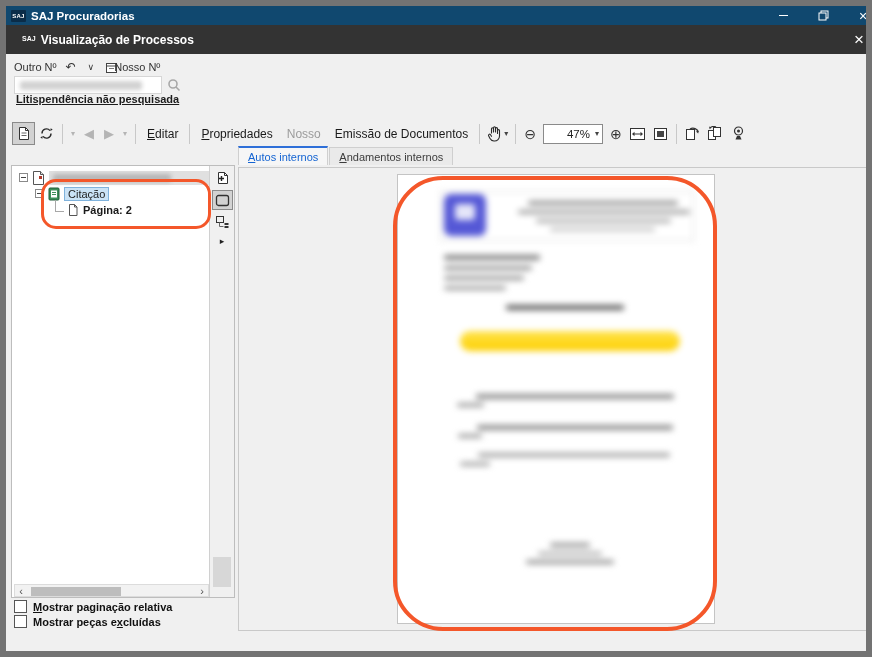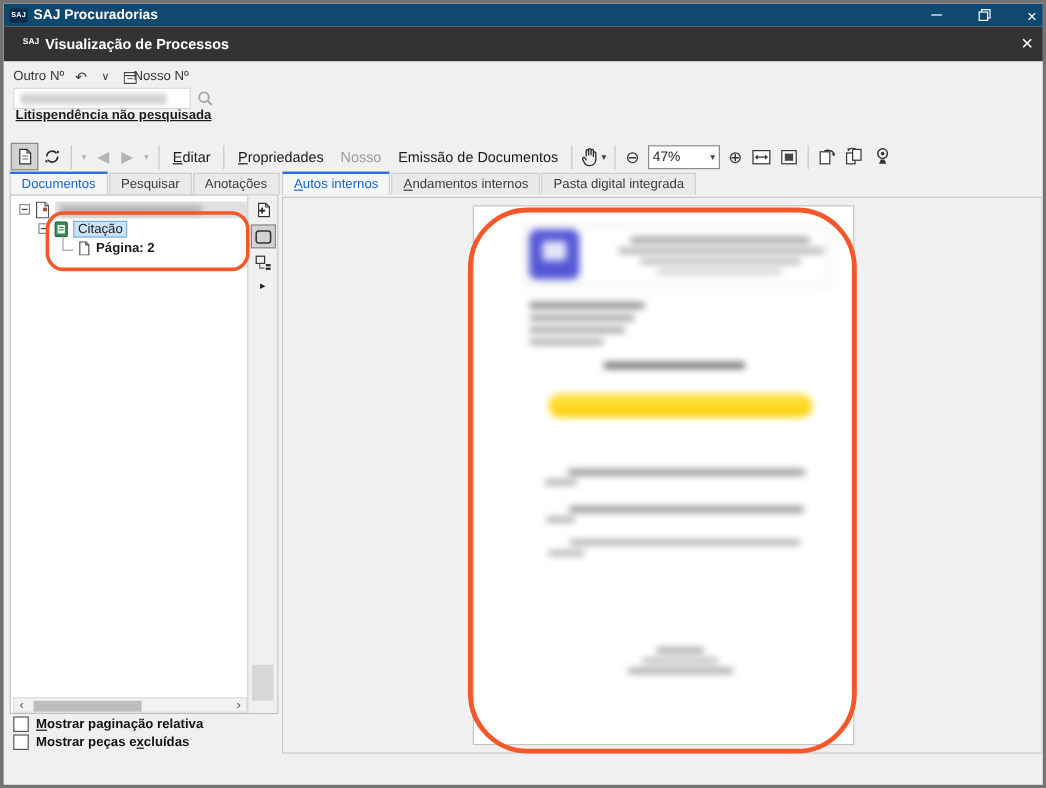--- a/index.html
+++ b/index.html
@@ -1,20 +1,20 @@
 <!DOCTYPE html>
 <html><head>
 <meta charset="utf-8">
 <style>
   * { margin:0; padding:0; box-sizing:border-box; }
   html,body { background:#c9c9c9; }
   body { font-family:"Liberation Sans", sans-serif; }
   .window{
     position:relative; width:872px; height:657px; overflow:hidden;
-    border:3px solid #737373; background:#f0f0f0;
+    border:6px solid #737373; background:#f0f0f0;
   }
   
   .titlebar{
     position:absolute; left:0; top:0; width:870px; height:19px;
     background:#10486f; display:flex; align-items:center; padding-left:5px;
   }
   .tb-logo{
     width:15px; height:12px; background:#0a2c48; color:#fff; font-size:6px;
     font-weight:bold; display:flex; align-items:center; justify-content:center;
     border-radius:1px; margin-right:5px; letter-spacing:.2px;
@@ -50,21 +50,21 @@
   .tsep{ width:1px; height:20px; background:#c8c8c8; margin:0 4px; }
   .navglyph{ color:#b4b4b4; font-size:13px; padding:0 5px; }
   .navglyph.sm{ font-size:8px; padding:0 4px; }
   .tlabel{ font-size:12px; color:#1a1a1a; padding:0 7px; white-space:nowrap; }
   .tlabel.dis{ color:#9b9b9b; }
   .zoomglyph{ font-size:14px; color:#333; padding:0 4px; }
   .zoombox{
     width:60px; height:20px; background:#fff; border:1px solid #8a8a8a;
     display:flex; align-items:center; font-size:11.5px; color:#222; padding:0 3px; margin:0 3px;
   }
-  .zoombox .zval{ flex:1; }
+  .zoombox .zval{ flex:1;margin-left:20px; }
   .zoombox .zarrow{ font-size:8px; color:#444; }
   .handwrap{ display:flex; align-items:center; padding:0 3px; }
   .handwrap .zarrow{ font-size:8px; color:#444; margin-left:3px; }
   
   .tabrow{ position:absolute; display:flex; align-items:flex-end; height:19px; }
   .tab{
     height:18px; display:flex; align-items:center; padding:0 9px; font-size:11px;
     color:#3c3c3c; background:#eaeaea; border:1px solid #cfcfcf; border-bottom:none; margin-right:1px;
   }
   .tab.active{
@@ -269,25 +269,20 @@
     </span>
     <span class="tbtn">
       <svg width="13" height="15" viewBox="0 0 13 15">
         <circle cx="6.5" cy="5" r="4" fill="none" stroke="#333" stroke-width="1.2"></circle>
         <circle cx="6.5" cy="5" r="1.5" fill="#333"></circle>
         <path d="M3.5 13.5 h6 l-1.5-3.5 h-3 z" fill="#333"></path>
       </svg>
     </span>
   </div>
 
-  <div class="tabrow ltabs">
-    <span class="tab active">Documentos</span>
-    <span class="tab">Pesquisar</span>
-    <span class="tab">Anotações</span>
-  </div>
 
   <div class="lpanel">
     <div class="treerow" style="left:7px; top:4px;">
       <span class="expander"></span>
       <span class="treeicon">
         <svg width="12" height="14" viewBox="0 0 12 14">
           <path d="M1.5 0.5 h7 l3 3 v10 h-10 z" fill="#fff" stroke="#555"></path>
           <path d="M8.5 0.5 v3 h3" fill="#e0e0e0" stroke="#555"></path>
           <rect x="7" y="5" width="3" height="3" fill="#b0392b"></rect>
         </svg>
@@ -351,21 +346,20 @@
       </span>
       <span class="hs-arrow">›</span>
     </div>
   </div>
 
   <div class="annot tree"></div>
 
   <div class="tabrow rtabs">
     <span class="tab active"><u>A</u>utos internos</span>
     <span class="tab"><u>A</u>ndamentos internos</span>
-    <span class="tab">Pasta digital integrada</span>
   </div>
 
   <div class="preview">
     <div class="page">
       <div class="pageblur">
         <div class="hdrbox"></div>
         <div class="doclogo"></div>
         <div class="bar" style="left:130px; top:26px; width:150px; height:4px; background:#888;"></div>
         <div class="bar" style="left:120px; top:35px; width:172px; height:4px; background:#9d9d9d;"></div>
         <div class="bar" style="left:138px; top:44px; width:135px; height:4px; background:#ababab;"></div>

